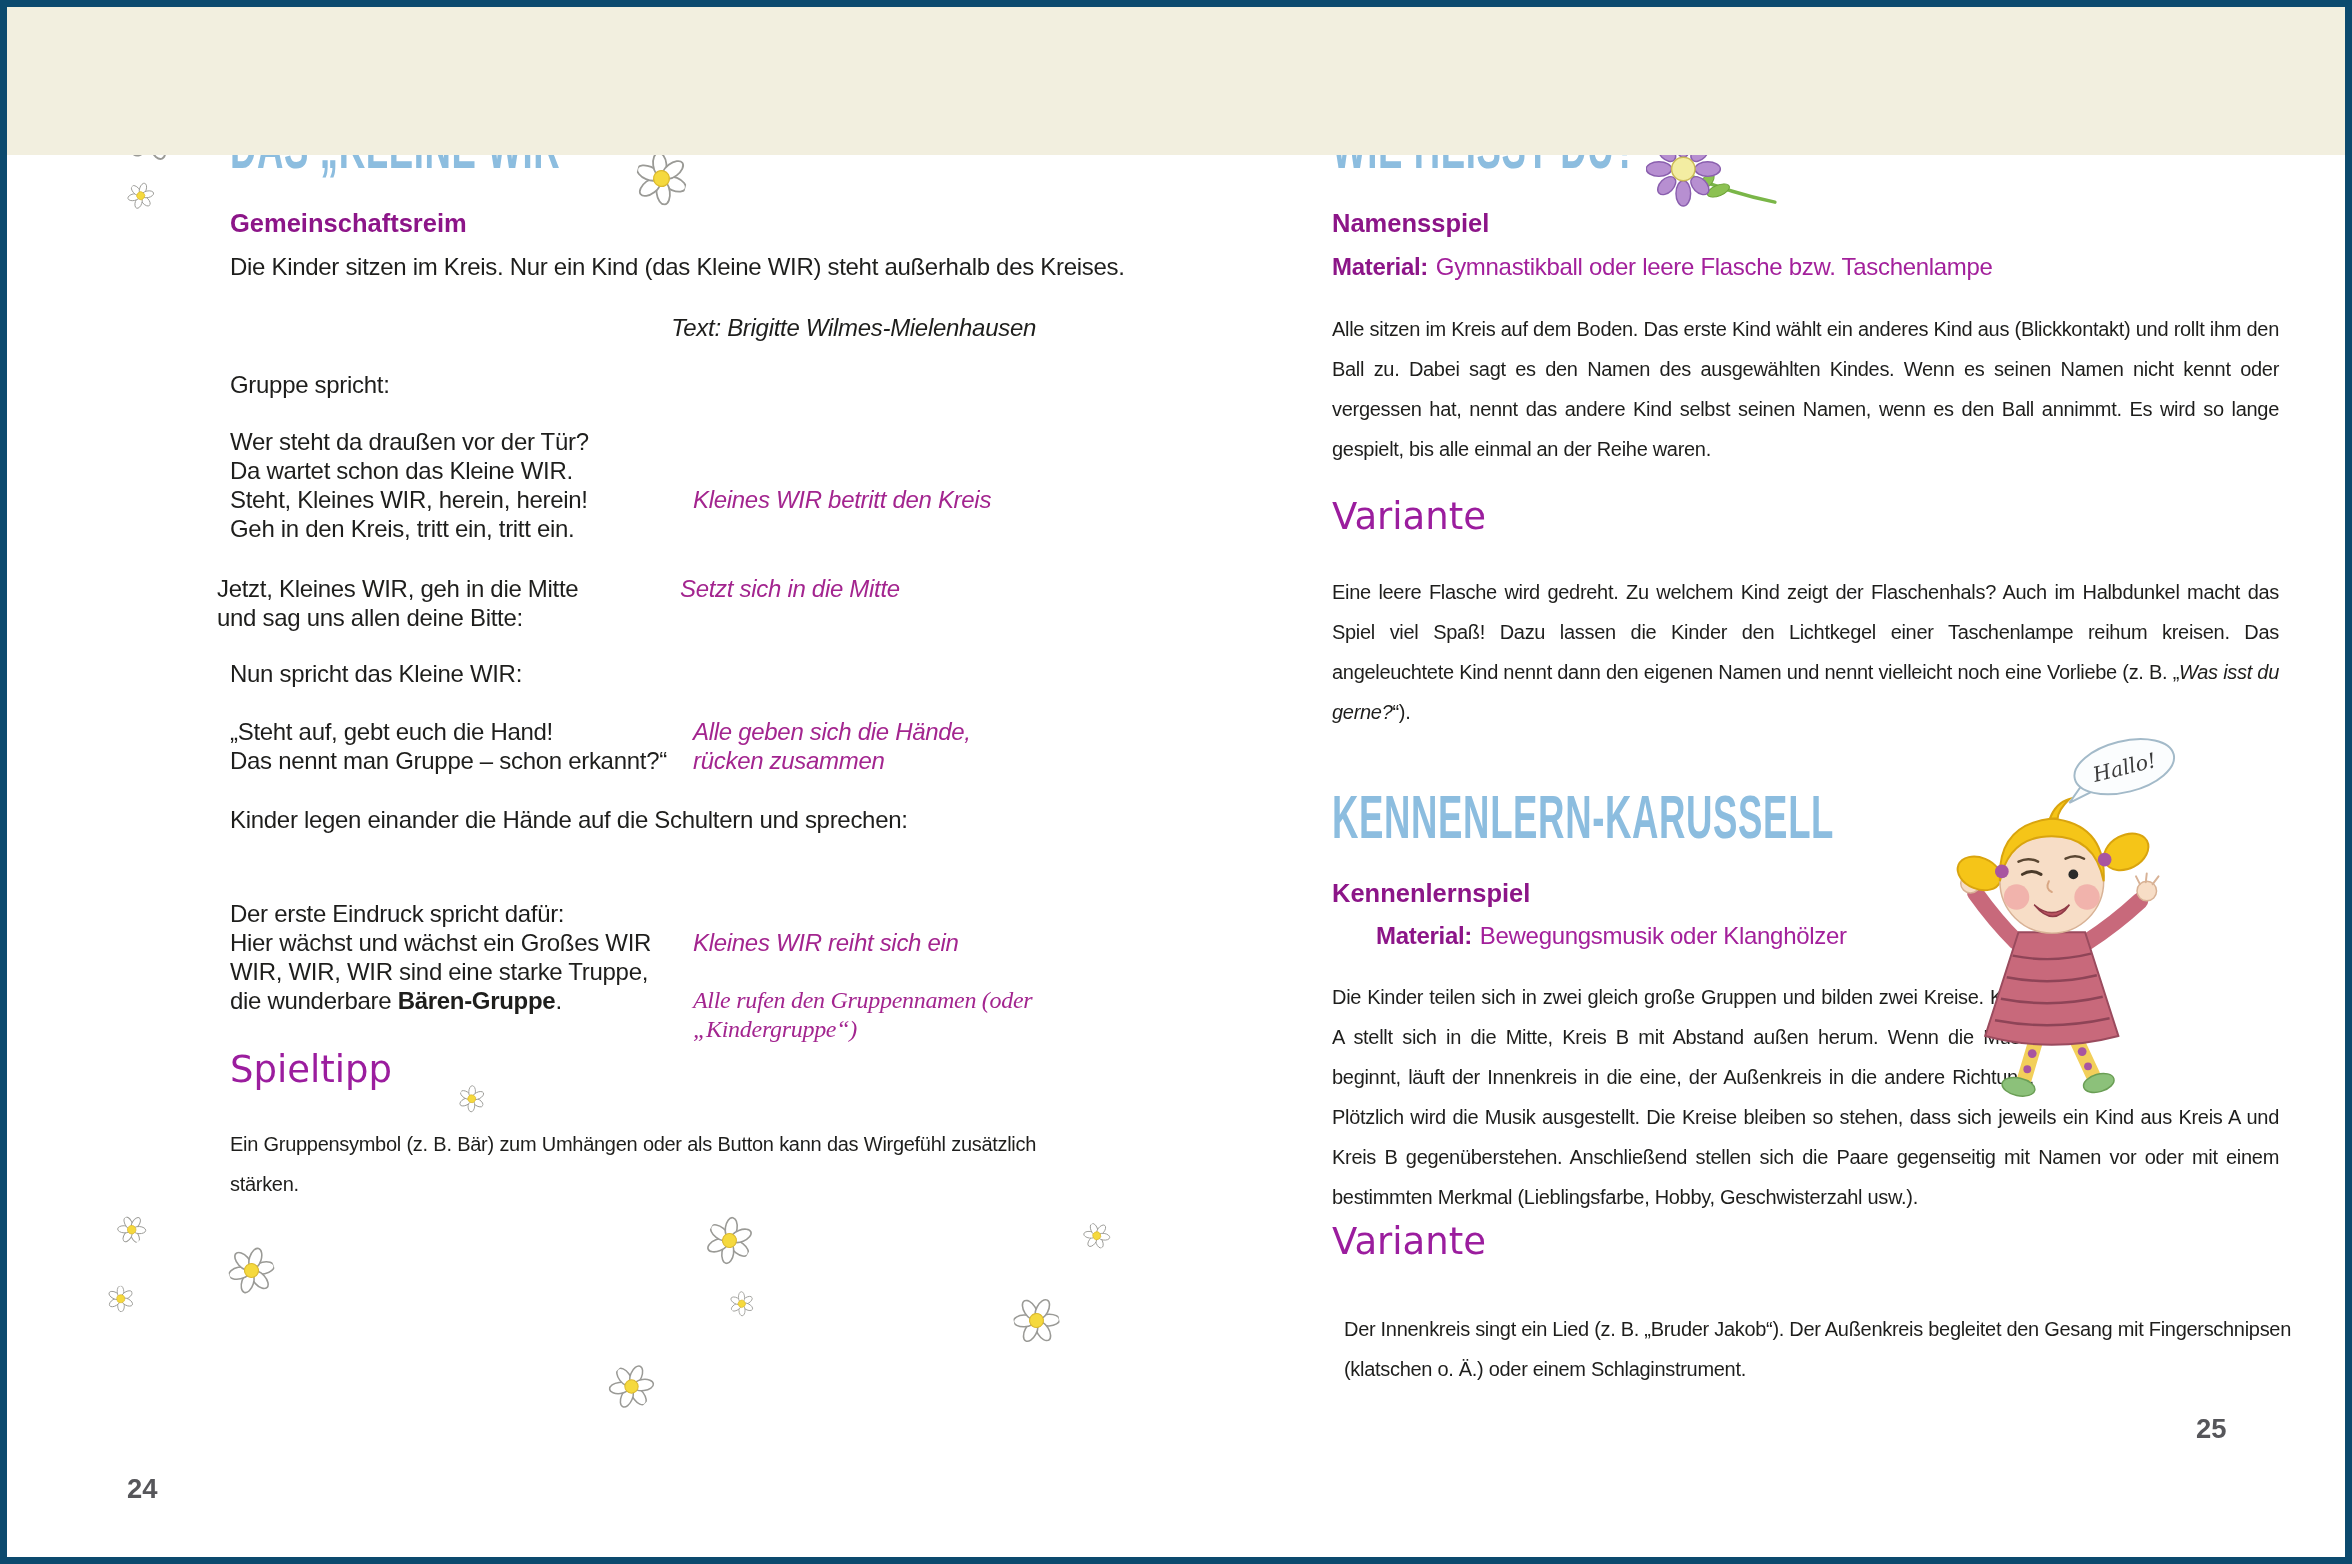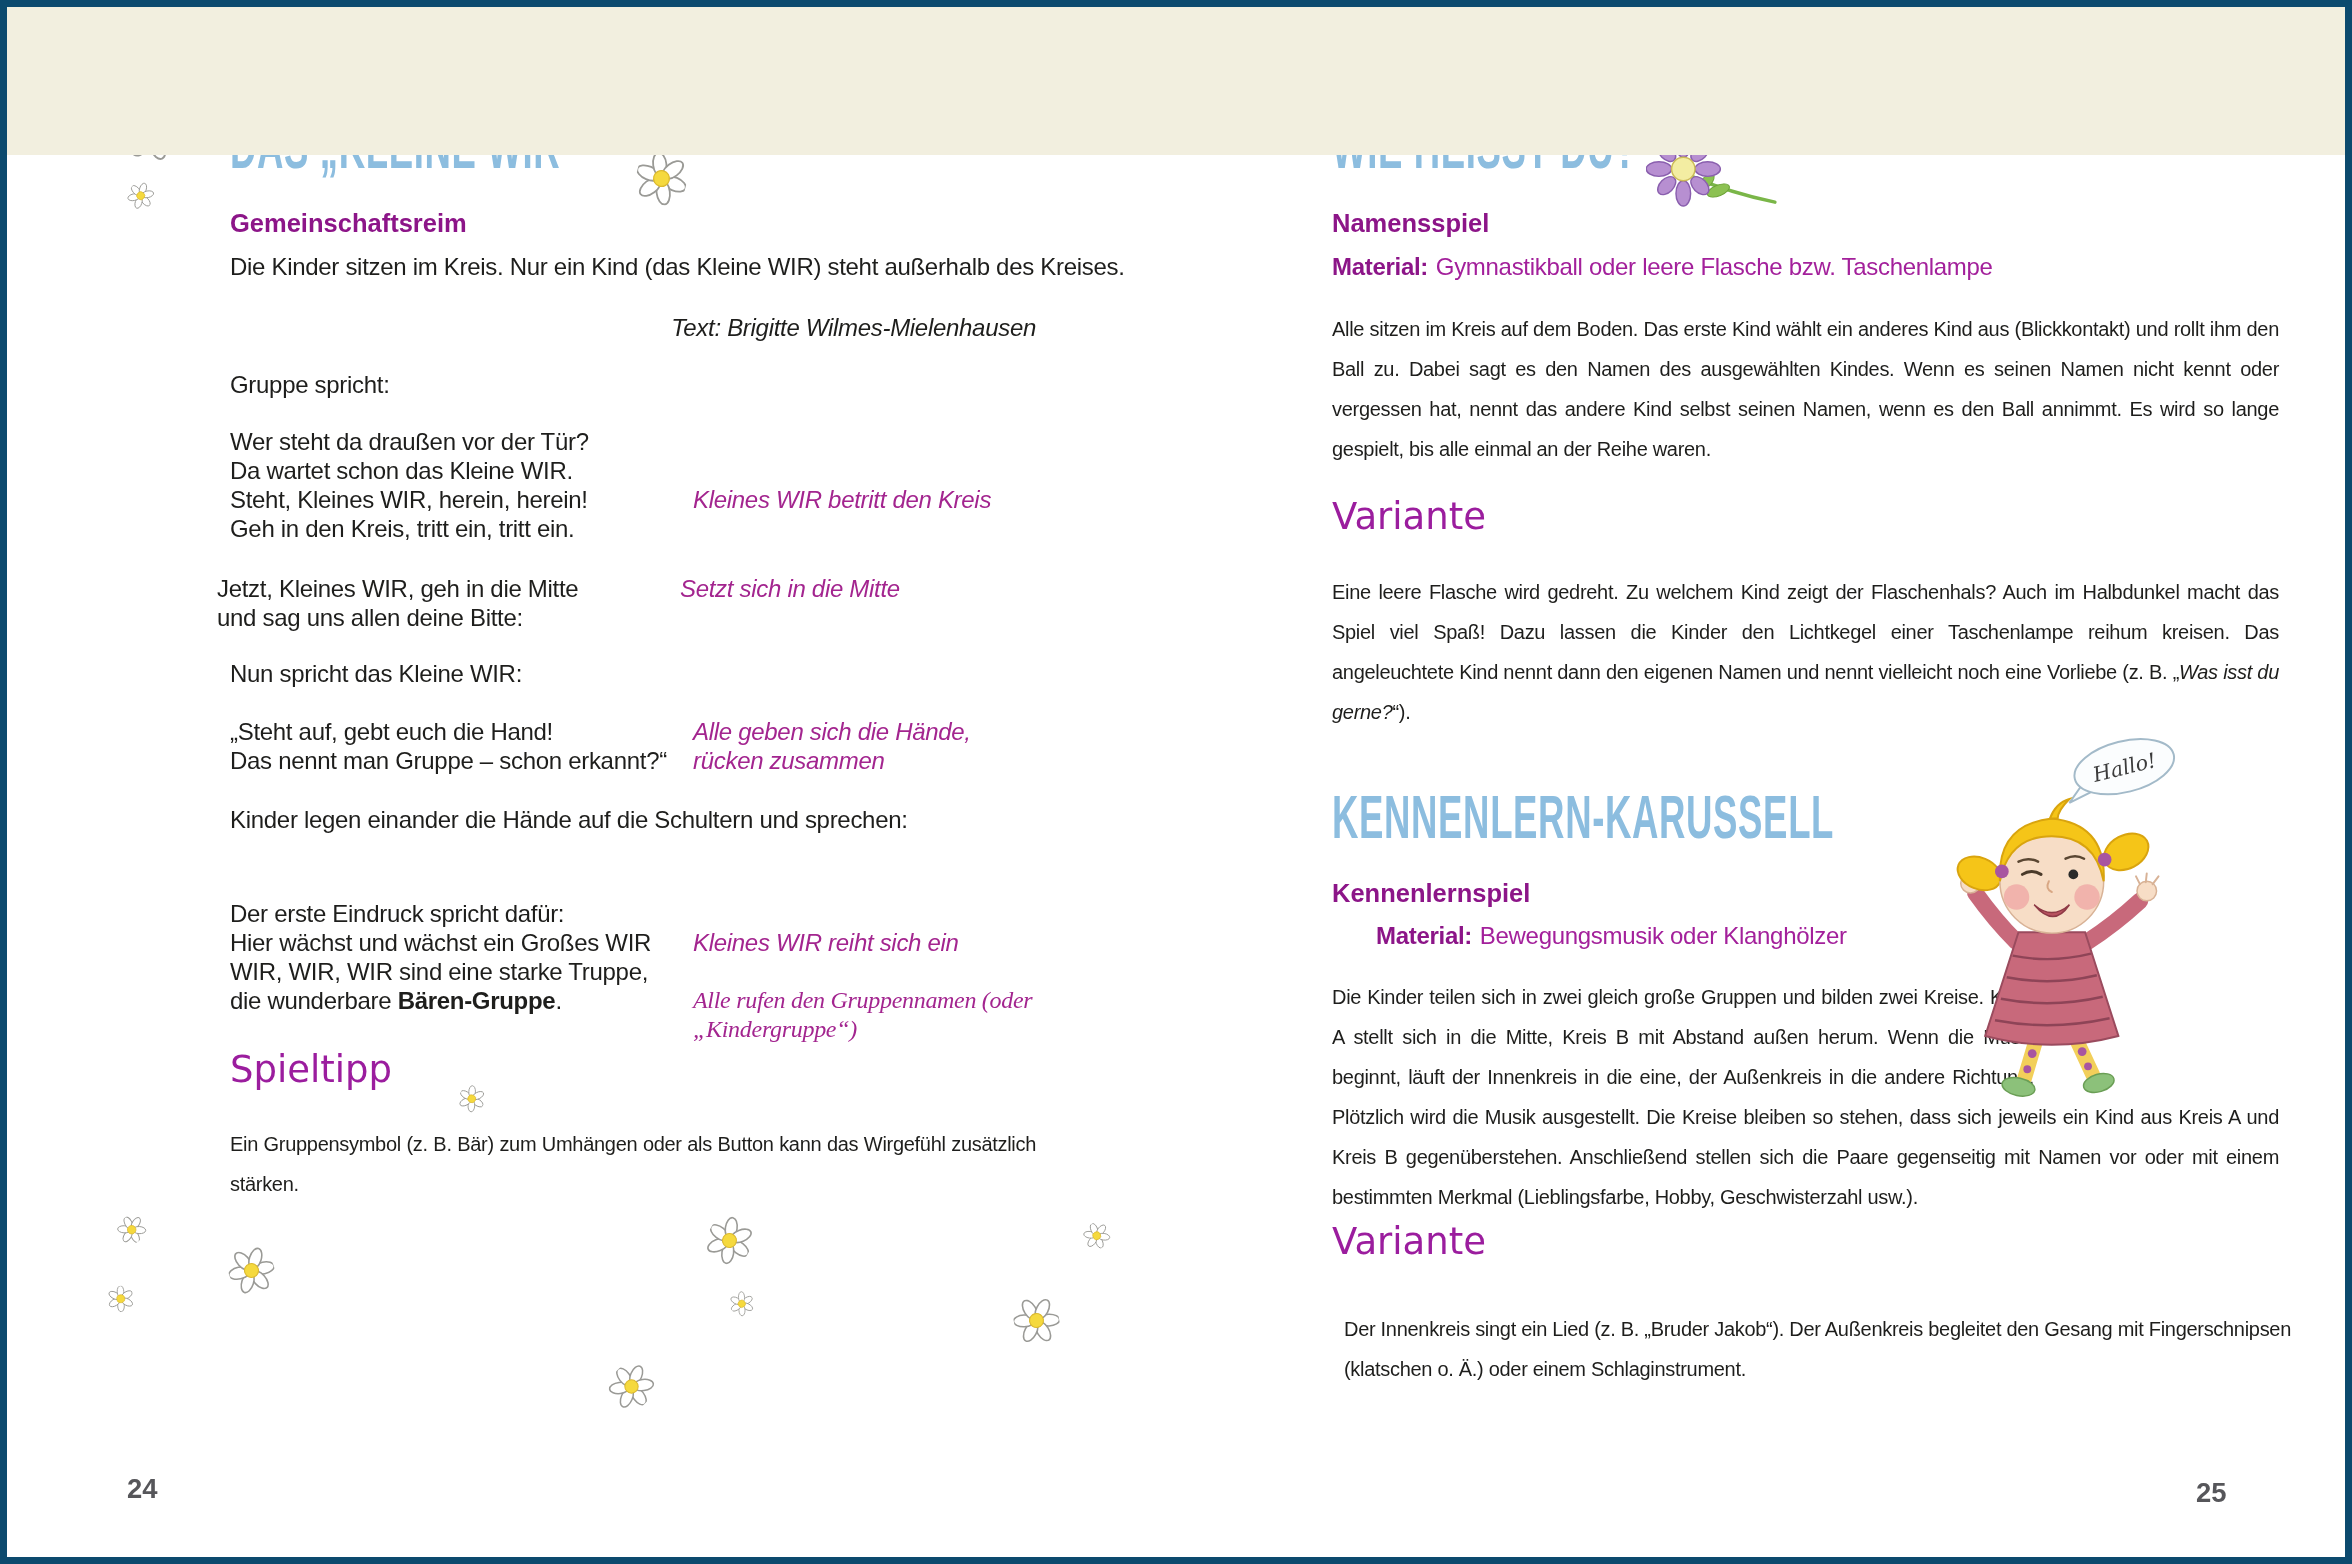--- a/index.html
+++ b/index.html
@@ -228,15 +228,15 @@
     </svg>
   <svg class="daisy" style="left:1007px; top:1291px; transform:rotate(-10deg);" width="45" height="45" viewBox="-20 -20 40 40">
       <use href="#daisy-shape"></use>
     </svg>
   <svg class="daisy" style="left:603px; top:1358px; transform:rotate(45deg);" width="43" height="43" viewBox="-20 -20 40 40">
       <use href="#daisy-shape"></use>
     </svg>
 
   <div class="band"></div>
   <span class="pagenum" style="left:120px; top:1466px;">24</span>
-  <span class="pagenum" style="left:2189px; top:1470px;">25</span>
+  <span class="pagenum" style="left:2189px; top:1406px;">25</span>
 </div>
 
 
 </body></html>

